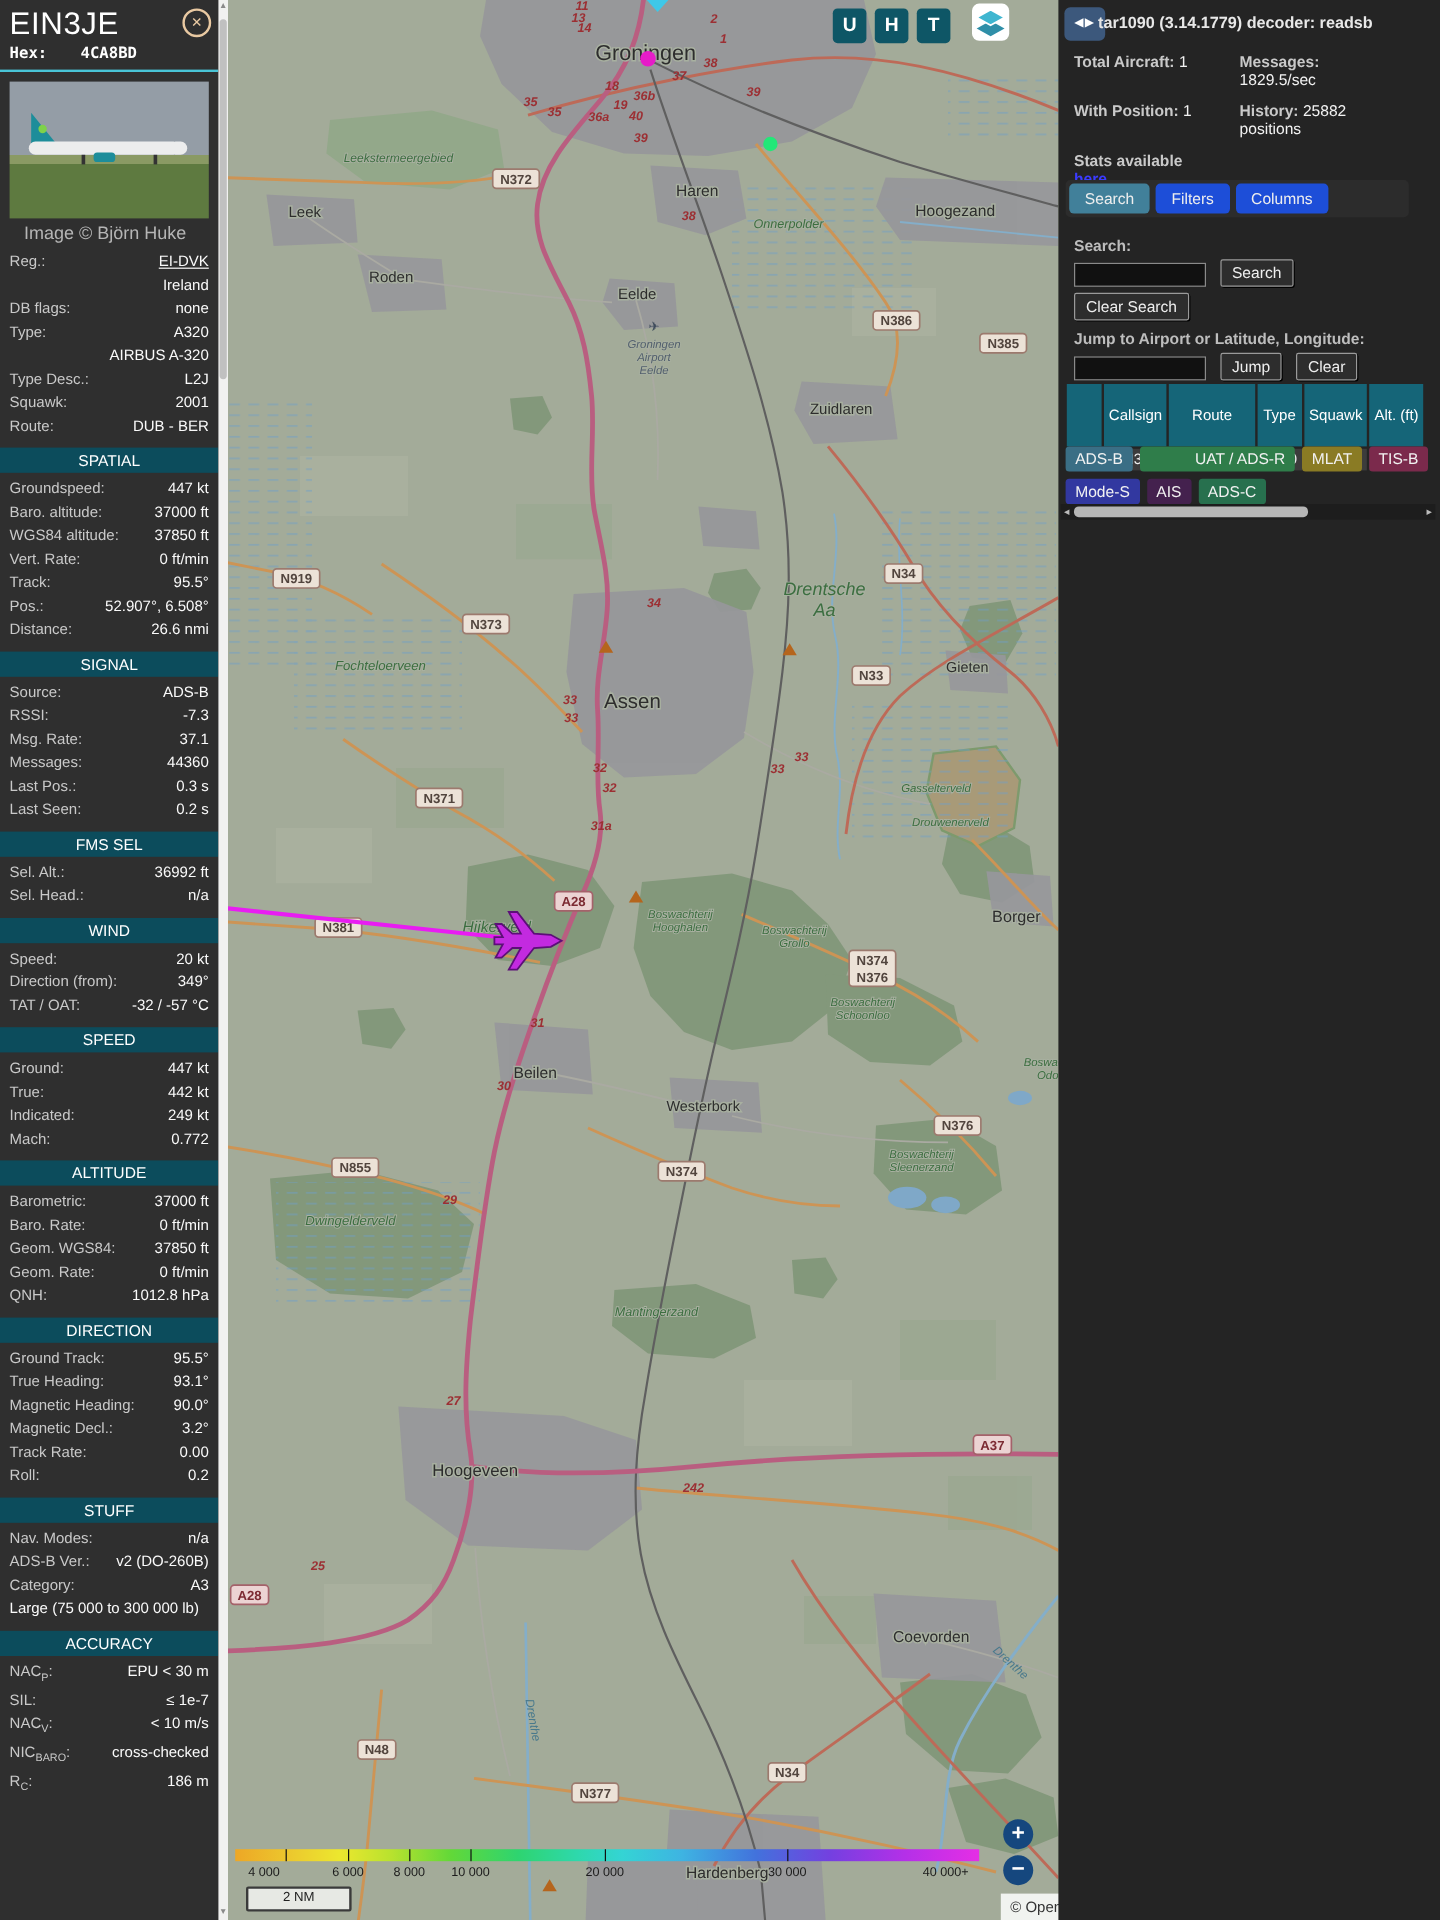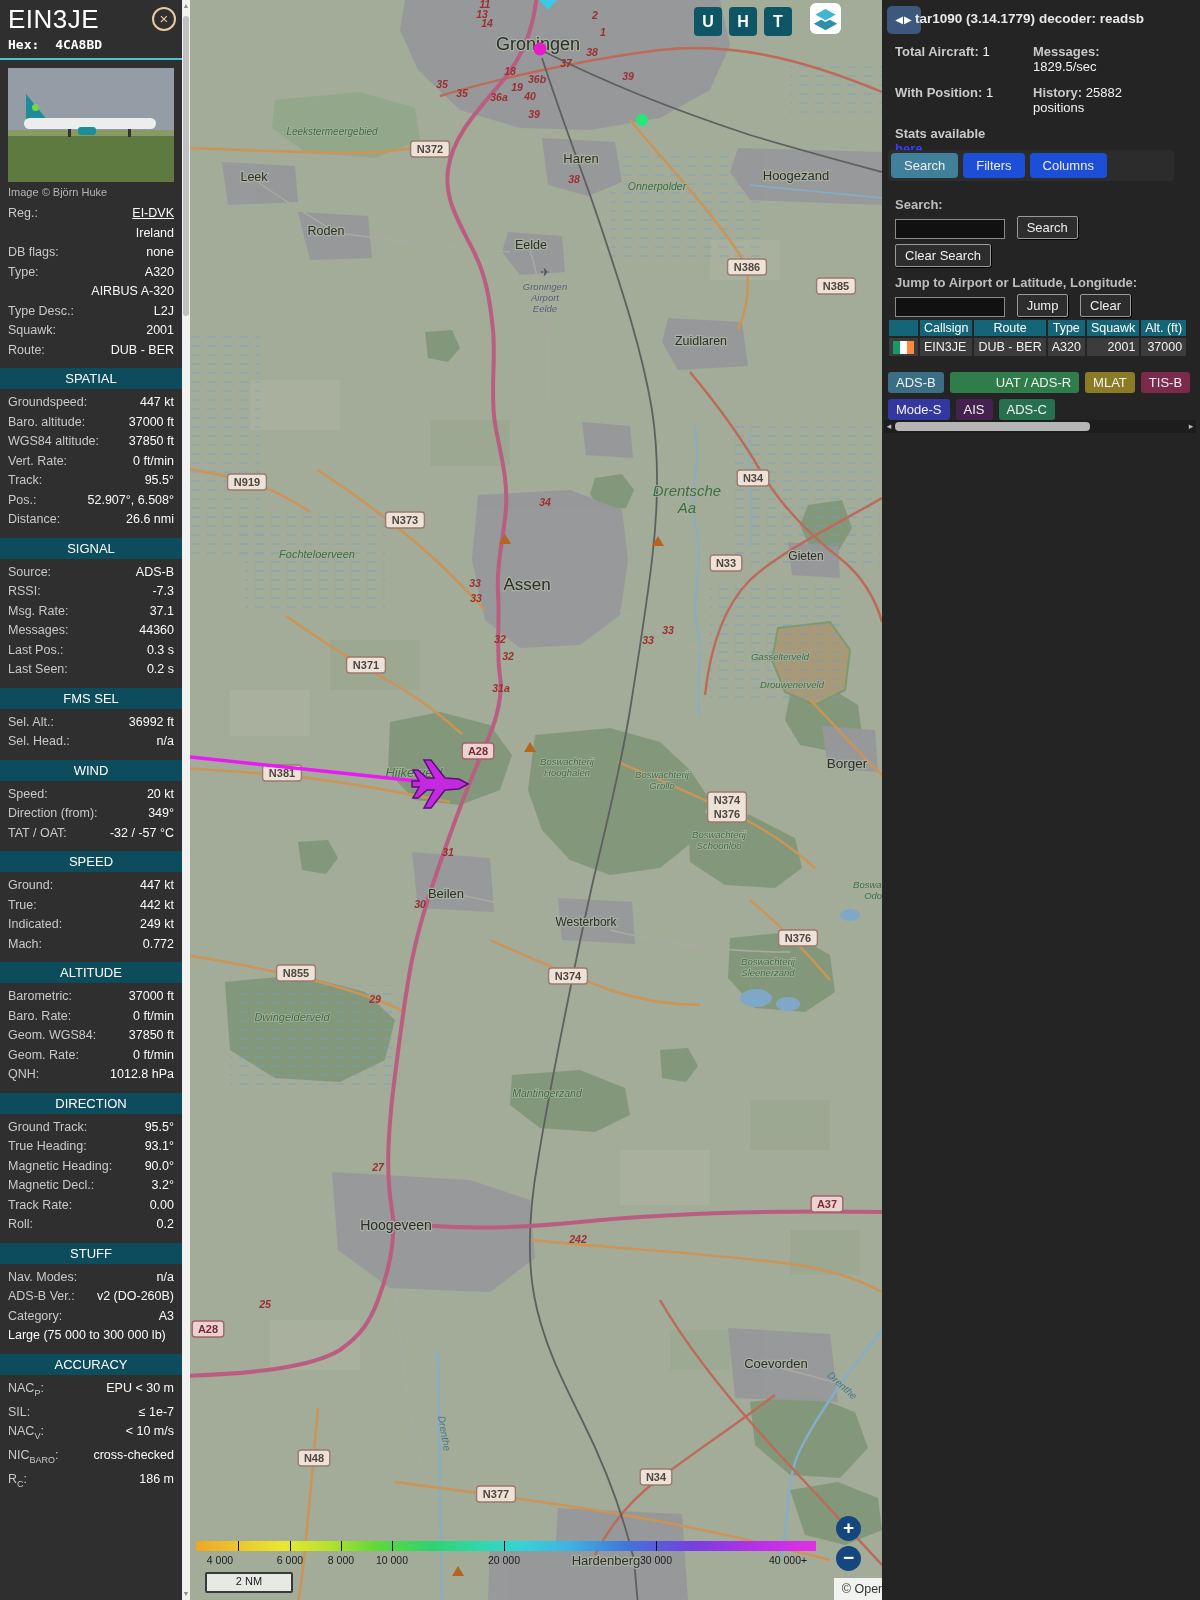--- a/index.html
+++ b/index.html
@@ -16,21 +16,21 @@
          border-radius:50%;color:#e9c9a2;font-size:15px;line-height:19px;text-align:center;cursor:pointer}
   .photo{position:relative;width:166px;height:114px;margin:8px 8px 2px;
          background:linear-gradient(#949da6 0 54%,#8a9a64 54% 60%,#5e7a40 60% 100%)}
   .fus{position:absolute;left:16px;top:50px;width:126px;height:11px;background:#eceded;border-radius:6px}
   .nose{position:absolute;left:138px;top:50px;width:10px;height:11px;background:#eceded;border-radius:0 8px 8px 0}
   .tailfin{position:absolute;left:18px;top:26px;width:0;height:0;
            border-bottom:27px solid #1d8d9a;border-right:22px solid transparent}
   .sham{position:absolute;left:24px;top:36px;width:7px;height:7px;background:#7ed24a;border-radius:50%}
   .eng{position:absolute;left:70px;top:59px;width:18px;height:8px;background:#1d8d9a;border-radius:3px}
   .gear{position:absolute;width:3px;height:8px;background:#333;top:61px}
-  .credit{padding:2px 8px 6px;font-size:11px;color:#b5b5b5}
+  .credit{padding:2px 20px 6px;font-size:15px;color:#b5b5b5}
   .row{display:flex;justify-content:space-between;align-items:baseline;padding:1px 8px;line-height:17.5px}
   .row .lbl{color:#c9c9c9;white-space:nowrap}
   .row .val{color:#fafafa;text-align:right}
   .row .val.link,#left a{color:#fafafa;text-decoration:underline;cursor:pointer}
   .row-wide{padding:1px 8px;line-height:17.5px;color:#fafafa}
   .sec-h{background:#0c4c5c;color:#fff;text-align:center;padding:3px 0;margin:8px 0 4px;font-size:13px}
   sub{font-size:9px}
   #lp-foot{margin-top:14px;padding:4px 8px;text-align:center;color:#a9a9a9;line-height:18px}
 
   
@@ -91,42 +91,42 @@
   #tabs{position:absolute;left:6px;top:150px;width:280px;background:#2c2c2c;border-radius:4px;padding:3px;display:flex;gap:5px}
   .tab{padding:5px 13px;border-radius:4px;background:#1d4ed8;color:#eee;cursor:pointer}
   .tab.active{background:#41809a}
   #searchblk{position:absolute;left:13px;top:196px;width:292px;line-height:17px}
   #searchblk .slbl{font-weight:bold;color:#bdbdbd}
   .tinput{width:104px;height:16px;background:#111;border:1px solid #8a8a8a;color:#eee;font-size:12px;vertical-align:middle}
   .pbtn{display:inline-block;background:#2d2d2d;border:1px solid #9a9a9a;border-radius:2px;color:#eee;
         font-size:13px;padding:2px 9px;margin-left:8px;cursor:pointer;box-shadow:1px 1px 0 #000}
   .pbtn.noml{margin-left:0;margin-top:5px}
   #actable{position:absolute;left:5px;top:318px;border-collapse:separate;border-spacing:2px;font-size:12.5px}
-  #actable th{background:#156578;color:#fff;font-weight:normal;padding:1px 4px;white-space:nowrap}
+  #actable th{background:#156578;color:#fff;font-weight:normal;padding:19px 4px;white-space:nowrap}
   #actable td{background:#3c3c3c;color:#f0f0f0;padding:2px 4px;white-space:nowrap}
   #actable .num{text-align:right}
   #actable a{color:#f0f0f0}
   .flag{display:inline-block;width:21px;height:13px;vertical-align:middle;
         background:linear-gradient(90deg,#169b62 0 33%,#fff 33% 66%,#ff883e 66% 100%)}
   #badges{position:absolute;left:6px;top:372px;width:300px}
   .brow{display:flex;gap:6px;margin-bottom:6px}
   .badge{padding:3px 8px;border-radius:3px;color:#f2f2f2;font-size:13px;white-space:nowrap}
   #hscroll{position:absolute;left:2px;top:420px;width:312px;height:13px;background:#1d1d1d}
   #hscroll .harr{position:absolute;top:0;width:10px;height:13px;color:#bbb;font-size:9px;line-height:13px;text-align:center}
   #hscroll .hthumb{position:absolute;left:11px;top:2px;width:195px;height:9px;background:#b5b5b5;border-radius:4px}
 </style>
 </head>
 <body>
 
 <div id="left">
   <div id="lp-head">
     <div id="callsign">EIN3JE</div>
     <div id="hexrow">
       <span>Hex:</span>
-      <span style="margin-left:8px">4CA8BD</span>
+      <span style="margin-left:20px">4CA8BD</span>
     </div>
     <div id="close">×</div>
   </div>
   <div class="photo">
     <div class="tailfin"></div>
     <div class="sham"></div>
     <div class="fus"></div>
     <div class="nose"></div>
     <div class="eng"></div>
     <div class="gear" style="left:60px"></div>

